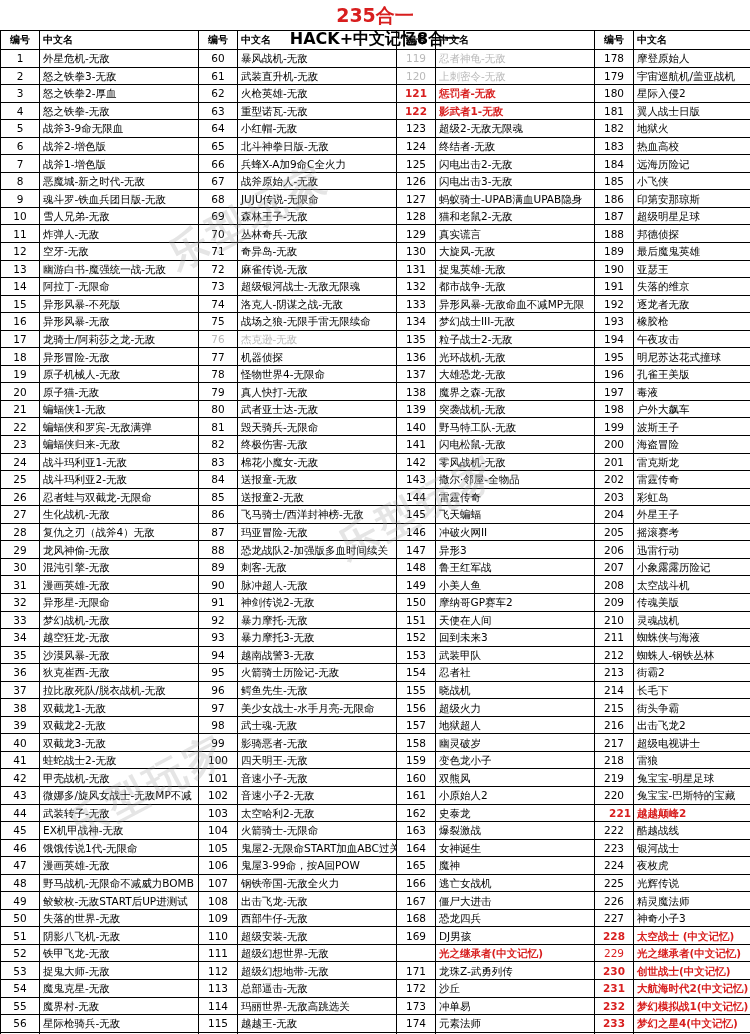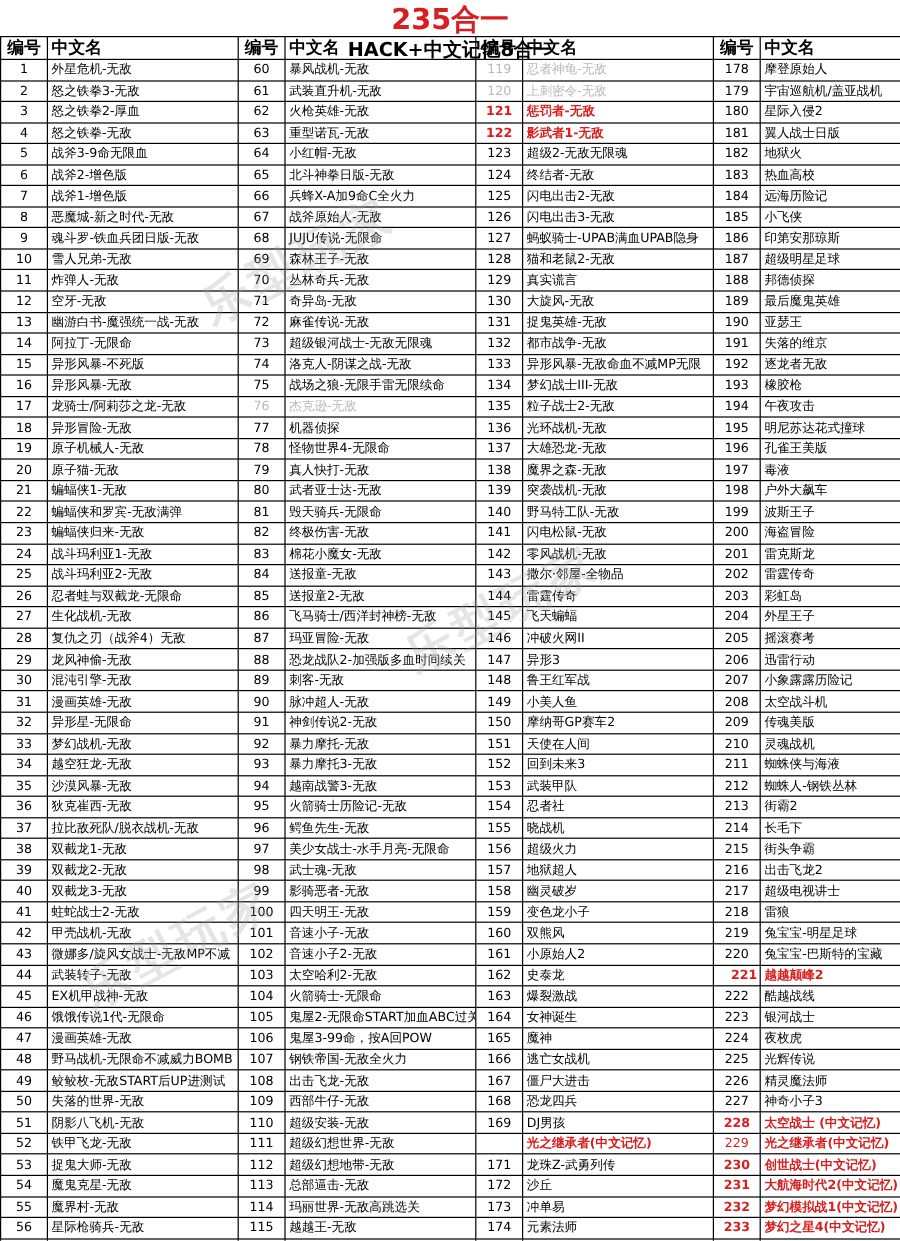--- a/index.html
+++ b/index.html
@@ -1,24 +1,24 @@
 <!DOCTYPE html>
 <html><head>
 <meta charset="utf-8">
 <style>
   html,body{margin:0;padding:0;background:#ffffff;}
   body{width:750px;height:1034px;font-family:"DejaVu Sans","Liberation Sans",sans-serif;color:#000;overflow:hidden;}
   #page{position:relative;width:750px;height:1034px;box-sizing:border-box;}
   .title-bar{height:30px;display:flex;align-items:center;justify-content:center;white-space:nowrap;flex-direction:column;}
   .title-main{font-size:17px;font-weight:bold;letter-spacing:0px;}
-  .title-count{font-size:24px;font-weight:bold;color:#d81e1e;margin:0 4px;}
+  .title-count{font-size:19px;font-weight:bold;color:#d81e1e;margin:0 4px;}
   .title-sub{font-size:16px;font-weight:bold;}
   table{border-collapse:collapse;width:750px;table-layout:fixed;}
   td,th{border:1px solid #000;font-size:10.5px;padding:0 2px;height:16.55px;line-height:14px;overflow:hidden;white-space:nowrap;}
-  th{font-weight:bold;font-size:14px;text-align:center;height:18px;}
+  th{font-weight:bold;font-size:10px;text-align:center;height:18px;}
   .num{width:34px;text-align:center;}
   .name{width:153px;text-align:left;padding-left:3px;}
   .red{color:#d81e1e;}
   .grey{color:#b9b9b9;}
   .wm{position:absolute;color:rgba(160,160,160,.28);font-size:40px;font-weight:bold;transform:rotate(-28deg);pointer-events:none;user-select:none;letter-spacing:4px;}
 </style>
 </head>
 <body>
 
 <div id="page">

